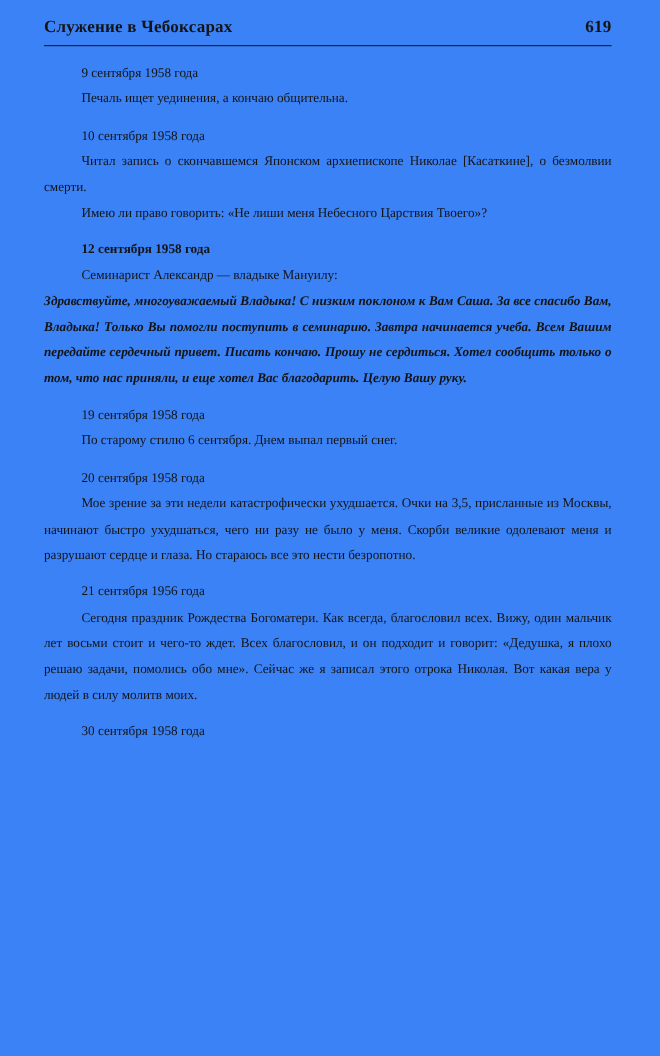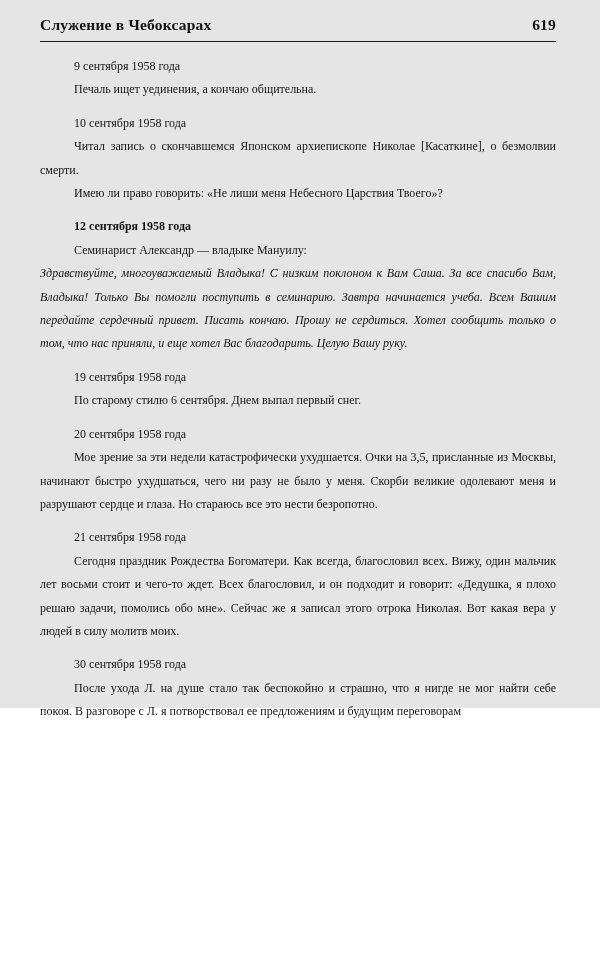--- a/index.html
+++ b/index.html
@@ -10,23 +10,23 @@
   body {
     width: 600px;
     height: 960px;
     font-family: "Liberation Serif", serif;
     color: #141414;
     overflow: hidden;
   }
   .page {
     box-sizing: border-box;
     width: 600px;
-    height: 708px;
+    height: 960px;
     padding: 16px 44px 0 40px;
-    background: #e5e5e5;
+    background: #3b82f6;
   }
   .running-header {
     display: flex;
     justify-content: space-between;
     align-items: baseline;
     font-size: 15.5px;
     font-weight: bold;
     letter-spacing: 0.2px;
     padding-bottom: 7px;
     border-bottom: 1.6px solid #1c1c1c;
@@ -42,21 +42,21 @@
   .content p {
     margin: 0;
     text-indent: 34px;
   }
   .content p.date {
     margin-top: 10px;
   }
   .content p.letter {
     font-style: italic;
     text-indent: 0;
-    font-weight: 400;
+    font-weight: 700;
   }
   .entry-12 .date { margin-top: 18px; font-weight: bold; }
 </style>
 </head>
 <body>
 
 <div class="page">
 
   <div class="running-header">
     <span>Служение в Чебоксарах</span>
@@ -86,23 +86,22 @@
       <p class="date">19 сентября 1958 года</p>
       <p>По старому стилю 6 сентября. Днем выпал первый снег.</p>
     </div>
 
     <div class="entry">
       <p class="date">20 сентября 1958 года</p>
       <p>Мое зрение за эти недели катастрофически ухудшается. Очки на 3,5, присланные из Москвы, начинают быстро ухудшаться, чего ни разу не было у меня. Скорби великие одолевают меня и разрушают сердце и глаза. Но стараюсь все это нести безропотно.</p>
     </div>
 
     <div class="entry">
-      <p class="date">21 сентября 1958 года</p>
+      <p class="date">21 сентября 1956 года</p>
       <p>Сегодня праздник Рождества Богоматери. Как всегда, благословил всех. Вижу, один мальчик лет восьми стоит и чего-то ждет. Всех благословил, и он подходит и говорит: «Дедушка, я плохо решаю задачи, помолись обо мне». Сейчас же я записал этого отрока Николая. Вот какая вера у людей в силу молитв моих.</p>
     </div>
 
     <div class="entry">
       <p class="date">30 сентября 1958 года</p>
-      <p>После ухода Л. на душе стало так беспокойно и страшно, что я нигде не мог найти себе покоя. В разговоре с Л. я потворствовал ее предложениям и будущим переговорам</p>
     </div>
 
   </div>
 </div>
 
 </body></html>

